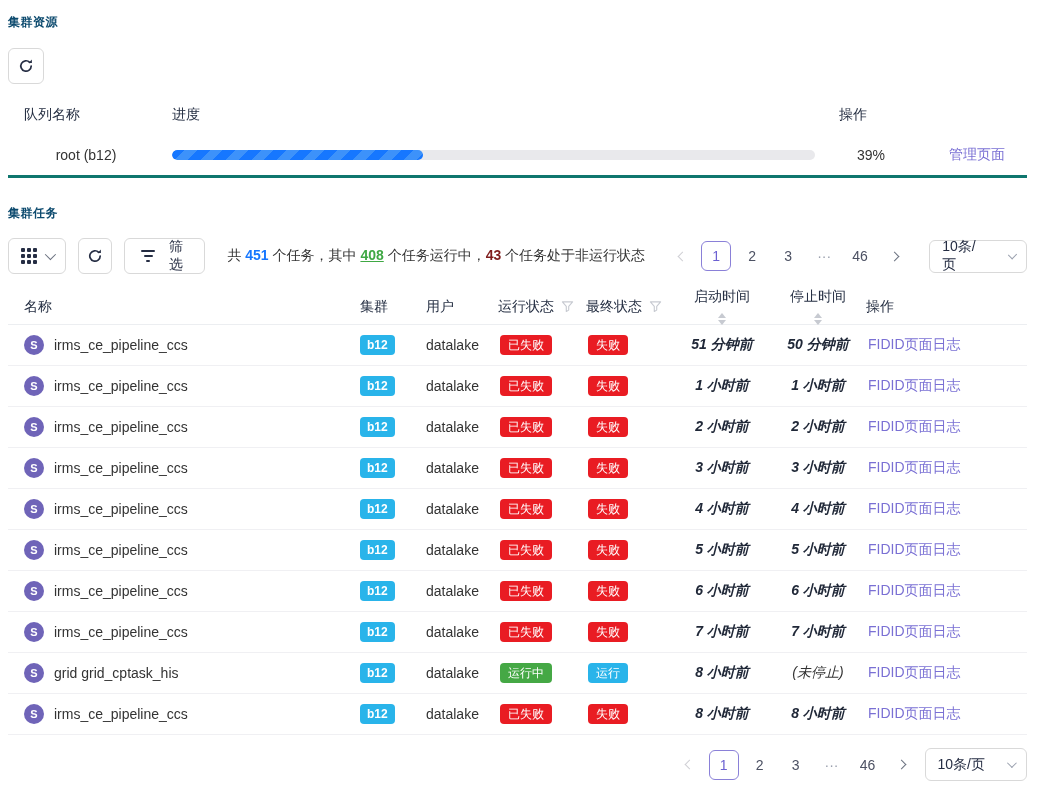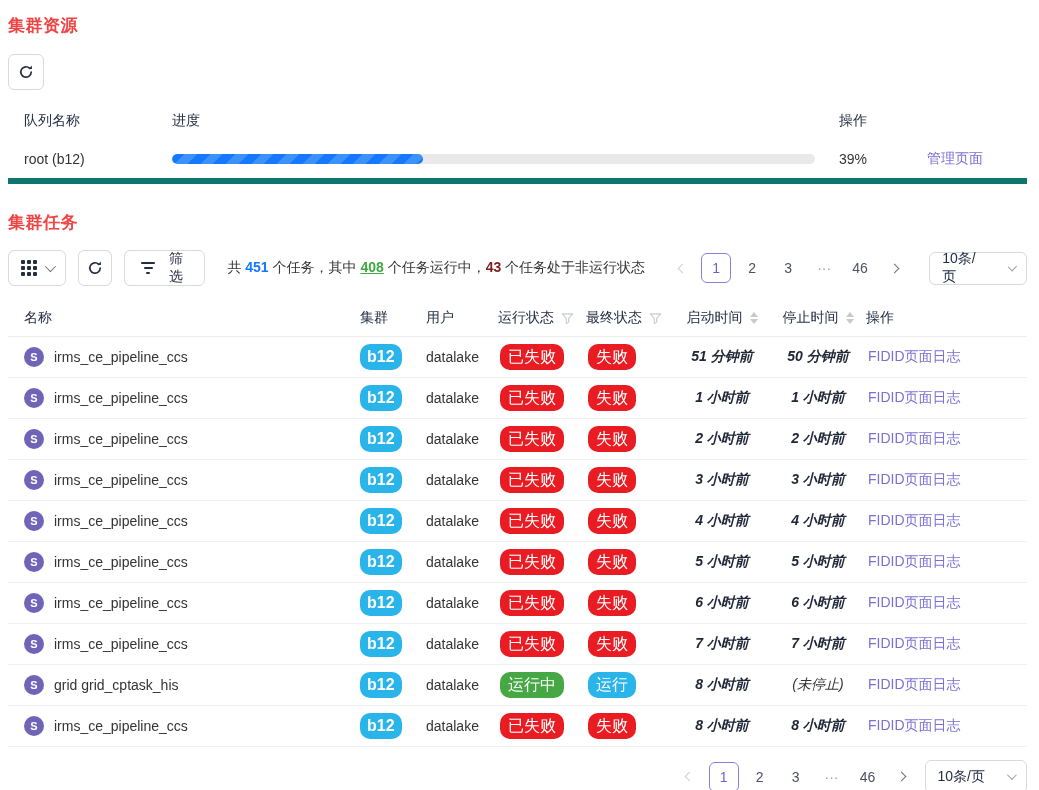--- a/index.html
+++ b/index.html
@@ -5,23 +5,23 @@
   * { box-sizing: border-box; margin: 0; padding: 0; }
   html,body { width: 1039px; height: 790px; overflow: hidden; }
   body {
     font-family: "Liberation Sans", "DejaVu Sans", sans-serif;
     background: #ffffff;
     color: #333;
     padding: 14px 12px 0 8px;
     font-size: 14px;
   }
   .section-title {
-    font-size: 17px;
+    font-size: 12px;
     font-weight: 700;
-    color: #ef4444;
+    color: #0c4a6e;
     letter-spacing: .5px;
   }
   
   .btn {
     display: inline-flex;
     align-items: center;
     justify-content: center;
     gap: 8px;
     height: 36px;
     background: #fff;
@@ -59,21 +59,21 @@
   .filter-lines i:nth-child(3){ width: 4px; }
   
   .res-header, .res-row {
     display: grid;
     grid-template-columns: 124px 1fr 64px 100px;
     column-gap: 24px;
     align-items: center;
     padding-left: 16px;
   }
   .res-header { height: 38px; margin-top: 12px; color: #242e42; font-weight: 400; }
-  .res-row { height: 44px; border-bottom: 6px solid #0f766e; color: #333; }
+  .res-row { height: 44px; border-bottom: 3px solid #0f766e; color: #333; text-align: center; }
   .progress-track {
     width: 100%; height: 10px;
     background: #e9e9ec;
     border-radius: 5px;
     overflow: hidden;
   }
   .progress-fill {
     height: 100%;
     border-radius: 5px;
     background: repeating-linear-gradient(135deg, #1677ff 0 9px, #3d92fa 9px 18px);
@@ -111,38 +111,38 @@
   .task-table { margin-top: 14px; }
   .task-header, .task-row {
     display: grid;
     grid-template-columns: 336px 66px 72px 88px 88px 96px 96px 1fr;
     align-items: center;
     padding-left: 16px;
   }
   .task-header { height: 37px; color: #242e42; border-bottom: 1px solid #eceef1; }
   .task-row { height: 41px; border-bottom: 1px solid #f0f0f3; }
   .hdr-cell { display: flex; align-items: center; gap: 7px; }
-  .hdr-cell.center { justify-content: center; }
+  .hdr-cell.center { justify-content: center; flex-direction: column; }
   .funnel-svg { width: 13px; height: 13px; display: block; cursor: pointer; }
   .sort { display: inline-flex; flex-direction: column; gap: 2px; cursor: pointer; }
   .sort i { width: 0; height: 0; border-left: 4px solid transparent; border-right: 4px solid transparent; display: block; }
   .sort .up { border-bottom: 5px solid #c7cad1; }
   .sort .dn { border-top: 5px solid #c7cad1; }
   .name-cell { display: flex; align-items: center; gap: 10px; }
   .avatar {
     width: 20px; height: 20px; border-radius: 50%;
     background: #6f64b8; color: #fff;
     font-size: 11px; font-weight: 700;
     display: inline-flex; align-items: center; justify-content: center;
     flex: 0 0 20px;
   }
   .badge {
     display: inline-block;
-    color: #fff; font-size: 16px;
-    border-radius: 10px; padding: 3px 8px;
+    color: #fff; font-size: 12px;
+    border-radius: 4px; padding: 3px 8px;
     line-height: 1.2;
   }
   .badge.cluster { background: #29b4ea; font-weight: 700; padding: 3px 7px; }
   .badge.failed  { background: #e91c23; }
   .badge.running { background: #45a845; }
   .badge.run     { background: #29b4ea; }
   .time-cell { text-align: center; font-weight: 700; color: #202838; font-style: italic; }
   .time-cell.normal-weight { font-weight: 400; color: #333; }
   .actions-cell { display: flex; padding-left: 2px; }
   .cell-status { padding-left: 2px; }

